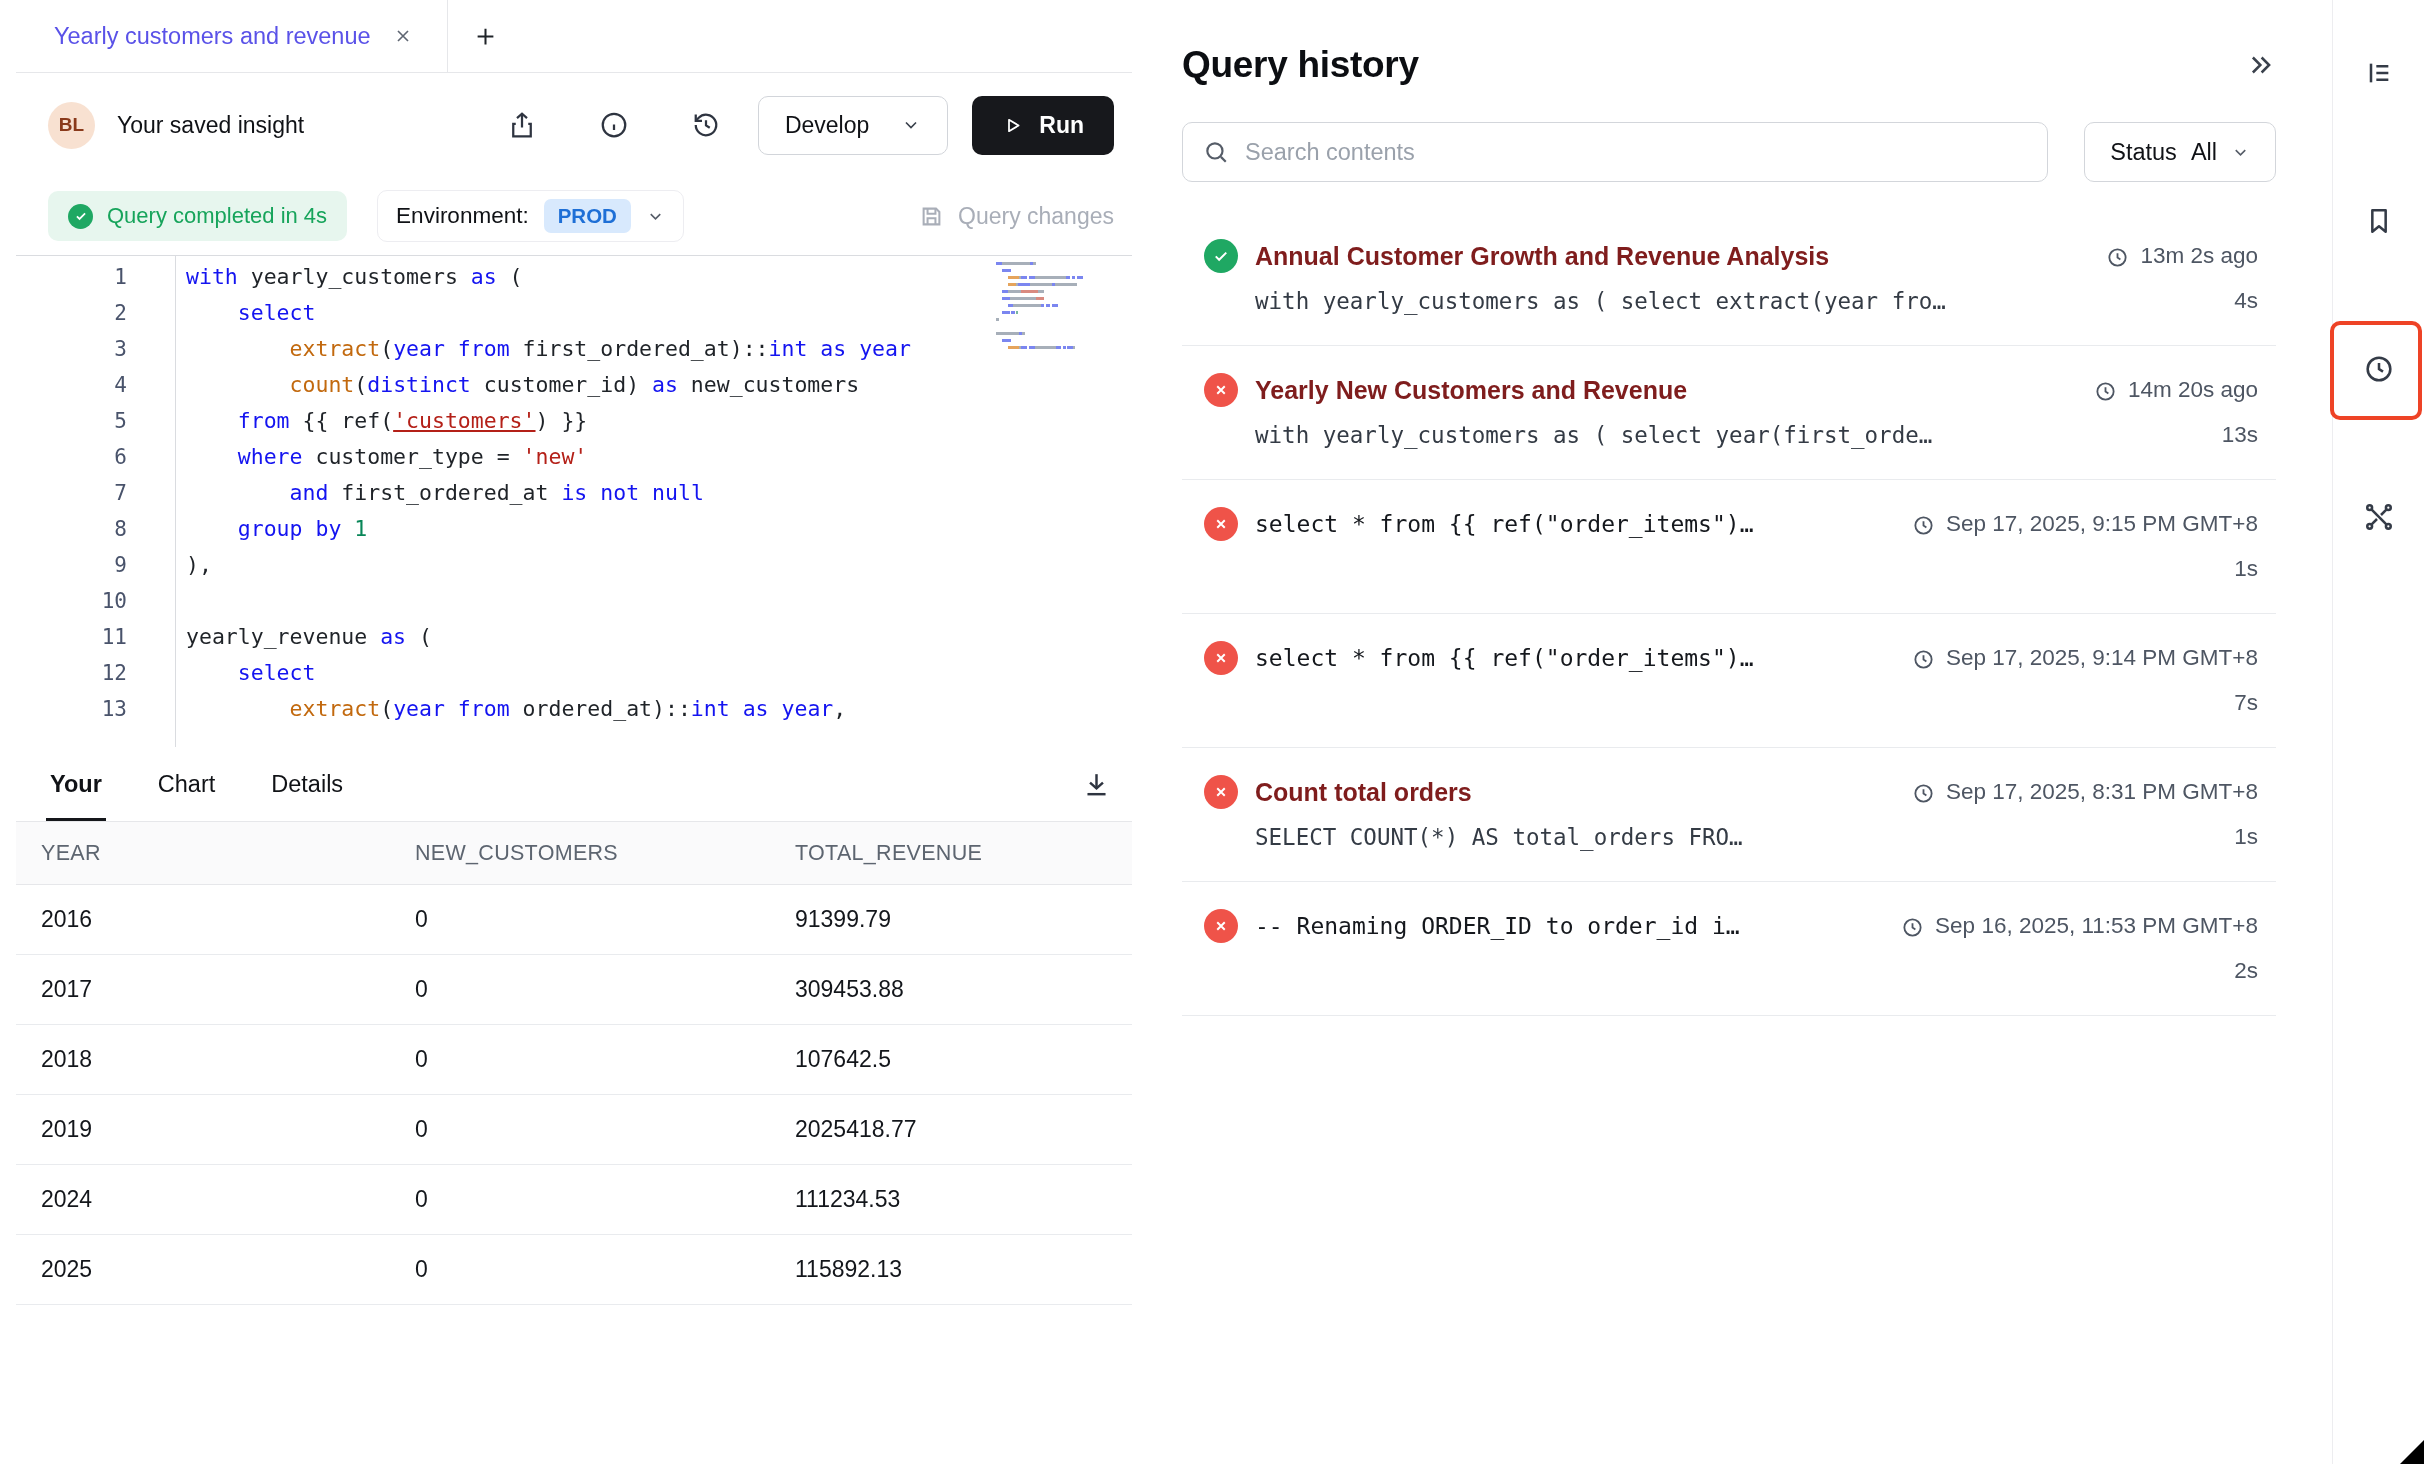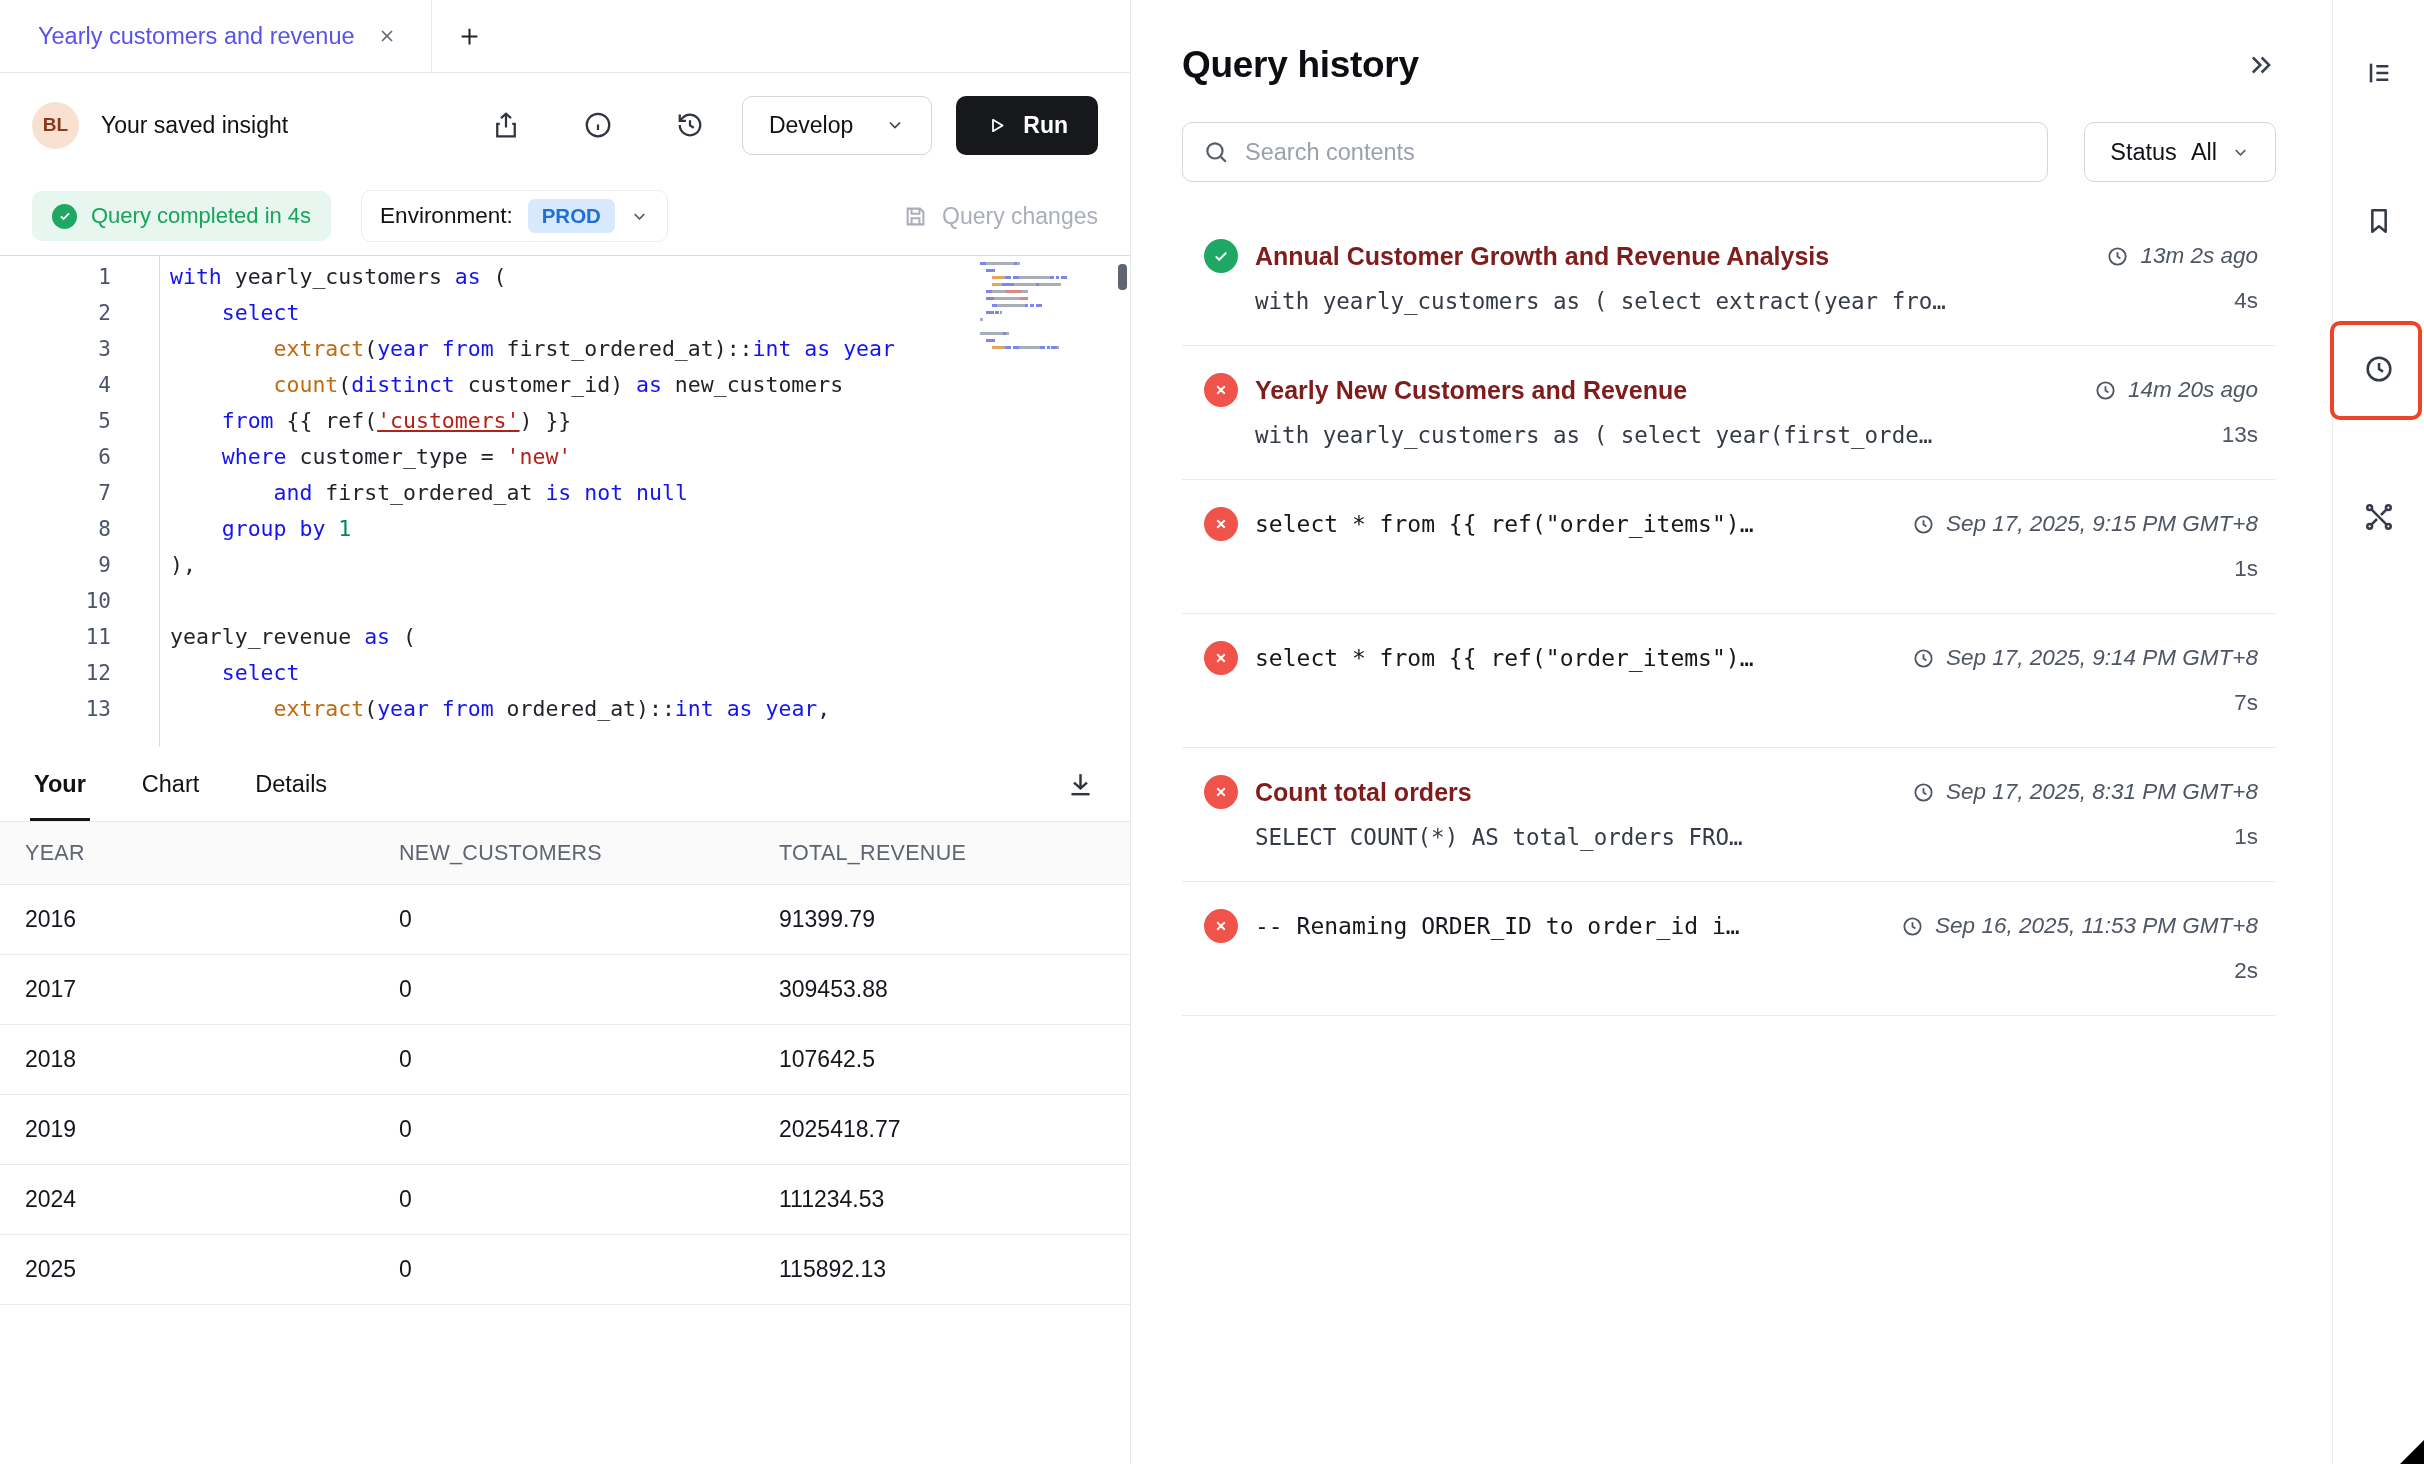--- a/index.html
+++ b/index.html
@@ -4,21 +4,21 @@
 <style>
   * { margin:0; padding:0; box-sizing:border-box; }
   html,body { width:2424px; height:1464px; }
   body {
     font-family:"Liberation Sans", sans-serif;
     background:#ffffff; color:#16181d; overflow:hidden; position:relative;
   }
   svg { display:block; }
 
   
-  .left-pane { position:absolute; left:0; top:0; width:1131px; height:1464px; border-right:1px solid #e6e7ea; background:#fff; }
+  .left-pane { position:absolute; left:16px; top:0; width:1131px; height:1464px; border-right:1px solid #e6e7ea; background:#fff; }
 
   .tabbar { height:73px; border-bottom:1px solid #e6e7ea; display:flex; align-items:stretch; }
   .tab { display:flex; align-items:center; gap:22px; padding:0 34px 0 38px; border-right:1px solid #e6e7ea; cursor:pointer; }
   .tab-title { color:var(--accent-tab); font-size:23.5px; font-weight:500; white-space:nowrap; }
   .tab-close svg { width:20px; height:20px; stroke:#5f6672; stroke-width:2; fill:none; }
   .newtab { width:76px; display:flex; align-items:center; justify-content:center; cursor:pointer; }
   .newtab svg { width:27px; height:27px; stroke:#1f2328; stroke-width:1.8; fill:none; }
 
   .hdr { height:104px; display:flex; align-items:center; padding:0 32px; }
   .avatar { width:47px; height:47px; border-radius:50%; background:#f8e1d1; color:#8a3a1b; font-weight:700; font-size:19px; display:flex; align-items:center; justify-content:center; flex:none; }
@@ -90,21 +90,21 @@
 
   .qh-list { margin-top:30px; }
   .qh-item { border-bottom:1px solid #e9ebee; height:134px; padding:27px 18px 0 22px; }
   .row1 { display:flex; align-items:center; }
   .status-ico { width:34px; height:34px; border-radius:50%; display:flex; align-items:center; justify-content:center; flex:none; }
   .status-ico.success { background:var(--success); }
   .status-ico.error { background:var(--error); }
   .status-ico svg { width:18px; height:18px; stroke:#fff; stroke-width:2.6; fill:none; }
   .qh-title-text { margin-left:17px; font-size:25px; font-weight:700; color:#7f1d1d; white-space:nowrap; }
   .qh-title-text.mono { font-family:"DejaVu Sans Mono", monospace; font-weight:500; font-size:23px; color:#15181d; }
-  .row1 .right { margin-left:auto; display:flex; align-items:center; gap:11px; color:#4e5663; font-size:22.5px; white-space:nowrap;font-style:italic; }
+  .row1 .right { margin-left:auto; display:flex; align-items:flex-end; gap:11px; color:#4e5663; font-size:22.5px; white-space:nowrap; }
   .row1 .right svg { width:23px; height:23px; stroke:#4e5663; stroke-width:1.9; fill:none; }
   .row2 { display:flex; margin-top:15px; padding-left:51px; align-items:center; }
   .preview { font-family:"DejaVu Sans Mono", monospace; font-size:22.5px; color:#343b45; white-space:nowrap; }
   .duration { margin-left:auto; color:#4e5663; font-size:22.5px; }
 
   
   .rail { position:absolute; left:2332px; top:0; width:92px; height:1464px; border-left:1px solid #ededf0; background:#fff;
     display:flex; flex-direction:column; align-items:center; padding-top:53px; gap:108px; }
   .ric { width:40px; height:40px; display:flex; align-items:center; justify-content:center; cursor:pointer; }
   .ric svg { width:32px; height:32px; stroke:#343b47; stroke-width:1.9; fill:none; }

